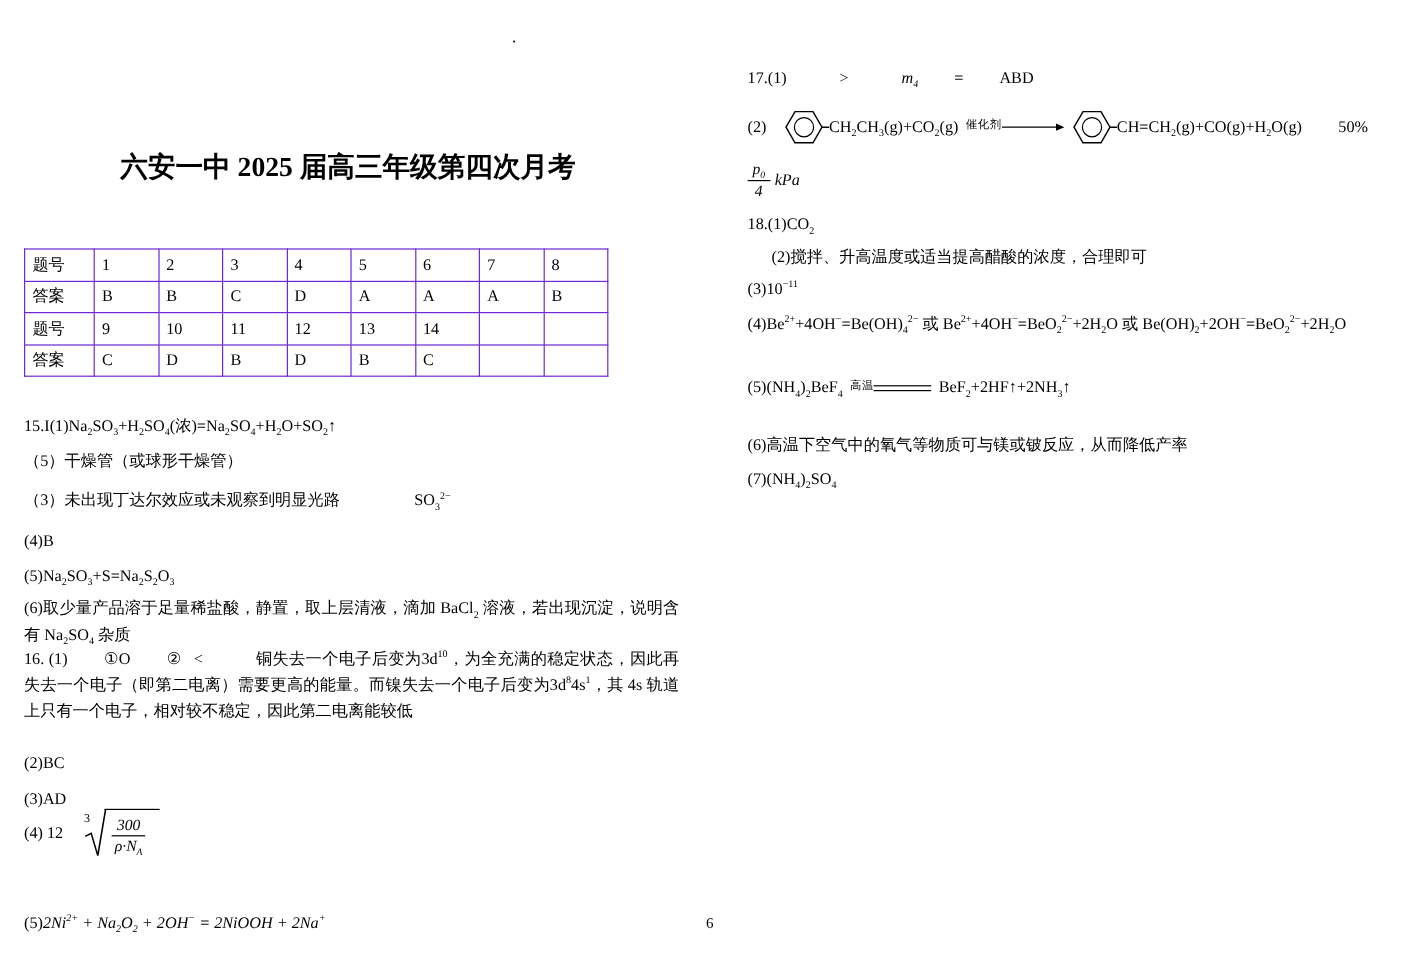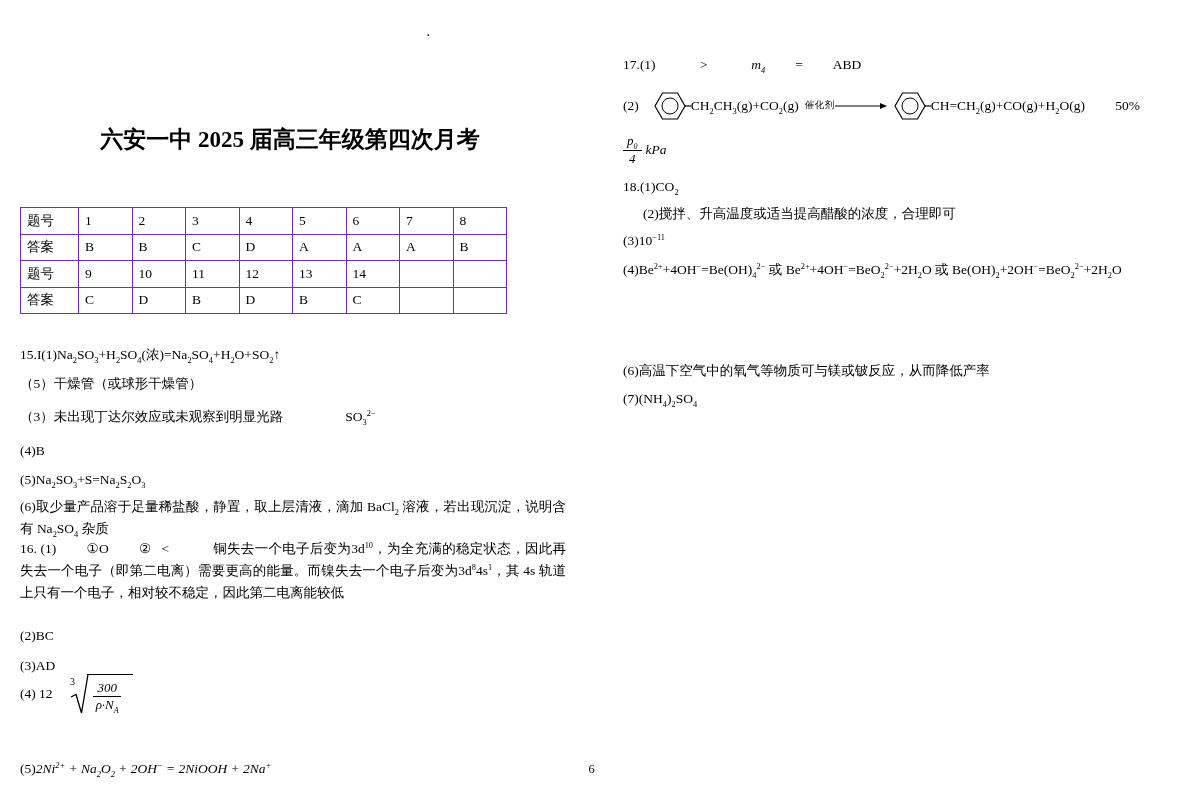--- a/index.html
+++ b/index.html
@@ -168,19 +168,27 @@
       <span class="den">4</span>
     </span>
     <span class="it" style="margin-left:4px;">kPa</span>
   </div>
 
   <div class="abs line" style="left:623px; top:176px;">18.(1)CO<sub>2</sub></div>
   <div class="abs line" style="left:623px; top:203px;margin-left:20px;">(2)搅拌、升高温度或适当提高醋酸的浓度，合理即可</div>
   <div class="abs line" style="left:623px; top:230px;">(3)10<sup>−11</sup></div>
   <div class="abs line" style="left:623px; top:259px; width:540px;">(4)Be<sup>2+</sup>+4OH<sup>−</sup>=Be(OH)<sub>4</sub><sup>2−</sup> 或 Be<sup>2+</sup>+4OH<sup>−</sup>=BeO<sub>2</sub><sup>2−</sup>+2H<sub>2</sub>O 或 Be(OH)<sub>2</sub>+2OH<sup>−</sup>=BeO<sub>2</sub><sup>2−</sup>+2H<sub>2</sub>O</div>
 
+  <div class="abs line row" style="left:623px; top:306px; height:34px;">
+    <span>(5)(NH<sub>4</sub>)<sub>2</sub>BeF<sub>4</sub></span>
+    <span class="stack">
+      <span class="cond">高温</span>
+      <span class="dline"></span>
+    </span>
+    <span>BeF<sub>2</sub>+2HF↑+2NH<sub>3</sub>↑</span>
+  </div>
 
   <div class="abs line" style="left:623px; top:360px;">(6)高温下空气中的氧气等物质可与镁或铍反应，从而降低产率</div>
   <div class="abs line" style="left:623px; top:388px;">(7)(NH<sub>4</sub>)<sub>2</sub>SO<sub>4</sub></div>
 
   <div class="abs pagenum" style="left:0; top:762px;">6</div>
 
 </div>
 
 </body></html>

